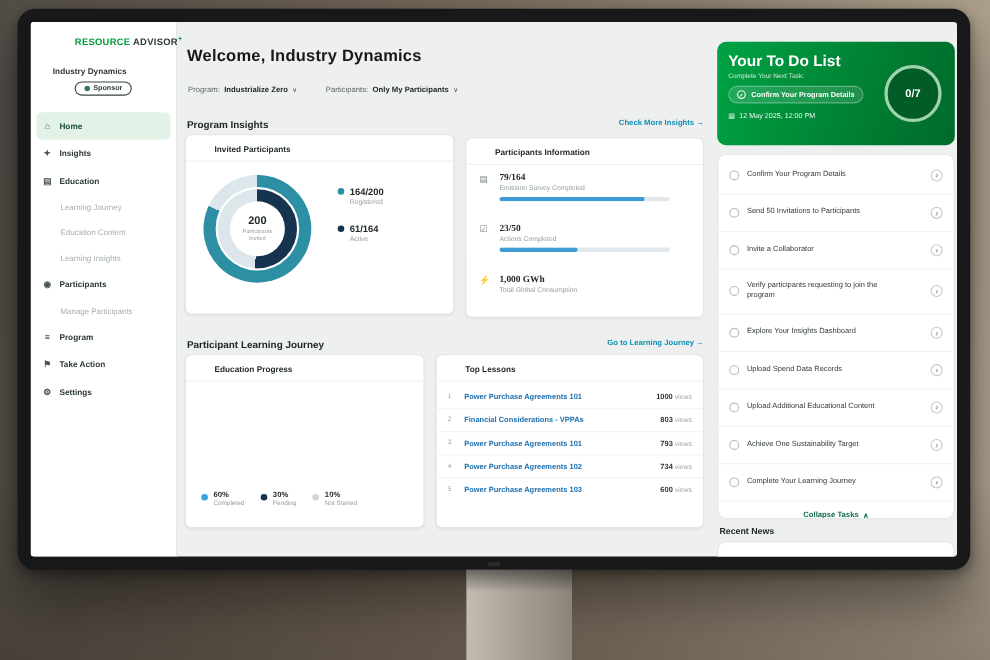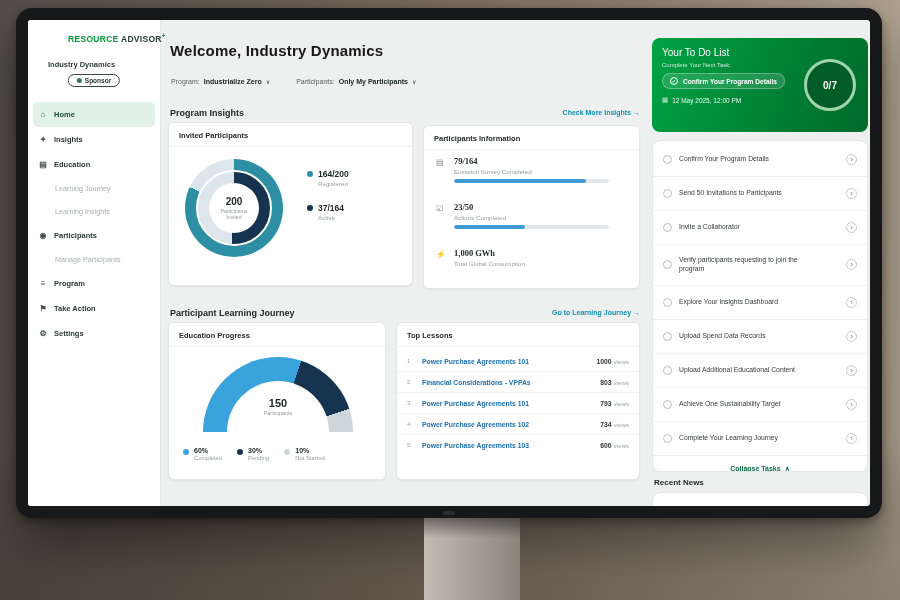--- a/index.html
+++ b/index.html
@@ -34,21 +34,21 @@
   .f-car{font-size:6px;color:#444;}
   .sec-head{position:absolute;font-size:9px;font-weight:700;color:#1c2522;}
   .sec-link{position:absolute;font-size:7px;font-weight:700;color:#0f8fb4;cursor:pointer;width:172px;text-align:right;}
   #sec1h{left:142px;top:88px;} #sec1l{left:440px;top:89px;}
   #sec2h{left:142px;top:288px;} #sec2l{left:440px;top:289px;}
   .card{position:absolute;background:#fff;border:1px solid #e2e6e4;border-radius:6px;box-shadow:0 1px 2px rgba(0,0,0,0.05);}
   #card-invited{left:140px;top:102px;width:245px;height:164px;}
   #card-info{left:395px;top:105px;width:217px;height:164px;}
   #card-edu{left:140px;top:302px;width:218px;height:158px;}
   #card-lessons{left:368px;top:302px;width:244px;height:158px;}
-  .card-h{padding:8px 10px 6px;font-size:7.5px;font-weight:700;color:#232b28;border-bottom:1px solid #eef1f0;}
+  .card-h{padding:8px 26px 6px;font-size:7.5px;font-weight:700;color:#232b28;border-bottom:1px solid #eef1f0;}
   
   .donut{position:absolute;left:16px;top:36px;width:98px;height:98px;}
   .d-outer{position:absolute;inset:0;border-radius:50%;}
   .d-inner{position:absolute;inset:11px;border-radius:50%;border:2px solid #fff;}
   .d-hole{position:absolute;inset:24px;background:#fff;border-radius:50%;display:flex;flex-direction:column;align-items:center;justify-content:center;gap:1px;text-align:center;}
   .d-val{font-size:10px;font-weight:700;color:#1d2724;}
   .d-lab{font-size:5.2px;color:#93a09c;line-height:1.25;width:42px;}
   .d-legend{position:absolute;left:138px;top:46px;display:flex;flex-direction:column;gap:16px;}
   .leg-item{display:flex;gap:5px;}
   .dot{width:6px;height:6px;border-radius:50%;margin-top:2px;flex:none;}
@@ -76,21 +76,21 @@
   
   .lesson-rows{position:absolute;top:28px;left:0;right:0;}
   .l-row{display:flex;align-items:center;padding:6.5px 10px;border-bottom:1px solid #f2f4f3;gap:8px;cursor:pointer;}
   .l-row:last-child{border-bottom:none;}
   .l-rank{font-size:6px;color:#9aa5a1;width:7px;flex:none;}
   .l-title{font-size:6.8px;color:#1d6fae;font-weight:600;flex:1;}
   .l-views{font-size:6.8px;color:#2e3734;white-space:nowrap;}
   .lv-suf{color:#9aa5a1;font-weight:400;font-size:6.2px;}
   
   #todo-card{position:absolute;left:624px;top:18px;width:216px;height:94px;border-radius:8px;background:linear-gradient(110deg,#00a344,#007a31 70%,#006a2a);padding:9px 10px;color:#fff;}
-  .todo-title{font-size:10px;font-weight:400;}
+  .todo-title{font-size:14px;font-weight:700;}
   .todo-sub{font-size:6px;color:#cdebd6;margin-top:4px;}
   .todo-chip{display:flex;align-items:center;gap:5px;margin-top:5px;background:rgba(255,255,255,0.13);border:1px solid rgba(255,255,255,0.3);border-radius:9px;padding:3px 7px;width:fit-content;max-width:145px;font-size:6.6px;font-weight:700;cursor:pointer;}
   .chip-check{width:8px;height:8px;border:1px solid #fff;border-radius:50%;display:flex;align-items:center;justify-content:center;font-size:4.5px;flex:none;}
   .todo-date{display:flex;align-items:center;gap:4px;margin-top:7px;font-size:6.5px;color:#eaf6ee;}
   .date-ic{font-size:6.5px;color:#cdebd6;}
   .todo-ring{position:absolute;right:12px;top:21px;width:52px;height:52px;border-radius:50%;background:#015c26;border:3px solid #9fd3ae;display:flex;align-items:center;justify-content:center;font-size:10px;font-weight:700;}
   #task-card{position:absolute;left:624px;top:120px;width:216px;height:332px;background:#fff;border:1px solid #e2e6e4;border-radius:8px;padding:2px 0;overflow:hidden;}
   .t-row{display:flex;align-items:center;gap:7px;padding:11px 10px;border-bottom:1px solid #eff1f0;cursor:pointer;}
   .t-check{width:9px;height:9px;border:1px solid #b4bebb;border-radius:50%;flex:none;}
   .t-label{font-size:6.8px;color:#333c39;line-height:1.3;max-width:124px;}
@@ -122,20 +122,23 @@
             <span>Insights</span>
           </div>
         <div class="nav-item">
             <span class="ni">▤</span>
             <span>Education</span>
           </div>
         <div class="nav-item sub">
             <span>Learning Journey</span>
           </div>
         <div class="nav-item sub">
+            <span>Education Content</span>
+          </div>
+        <div class="nav-item sub">
             <span>Learning Insights</span>
           </div>
         <div class="nav-item">
             <span class="ni">◉</span>
             <span>Participants</span>
           </div>
         <div class="nav-item sub">
             <span>Manage Participants</span>
           </div>
         <div class="nav-item">
@@ -184,21 +187,21 @@
         <div class="leg-item">
           <span class="dot" style="background-color: rgb(45, 143, 163);"></span>
           <div>
               <span class="leg-val">164/200</span>
               <span class="leg-lab">Registered</span>
             </div>
         </div>
         <div class="leg-item">
           <span class="dot" style="background-color: rgb(22, 52, 79);"></span>
           <div>
-              <span class="leg-val">37/164</span>
+              <span class="leg-val">61/164</span>
               <span class="leg-lab">Active</span>
             </div>
         </div>
       </div>
     </section>
 
     <section class="card" id="card-info">
       <div class="card-h">Participants Information</div>
       <div class="info-row" id="ir0">
         <span class="ir-ic">▤</span>
@@ -227,28 +230,20 @@
           <div class="ir-lab">Total Global Consumption</div>
         </div>
       </div>
     </section>
 
     <div class="sec-head" id="sec2h">Participant Learning Journey</div>
     <div class="sec-link" id="sec2l"><span>Go to Learning Journey</span> <span>→</span></div>
 
     <section class="card" id="card-edu">
       <div class="card-h">Education Progress</div>
-      <div class="gauge">
-        <div class="g-circle" style="background: conic-gradient(from 270deg, rgb(58, 163, 220) 0deg, rgb(58, 163, 220) 108deg, rgb(22, 52, 79) 108deg, rgb(22, 52, 79) 162deg, rgb(204, 214, 219) 162deg, rgb(204, 214, 219) 180deg, transparent 180deg, transparent 360deg);"></div>
-        <div class="g-hole"></div>
-        <div class="g-center">
-          <span class="g-val">150</span>
-          <span class="g-lab">Participants</span>
-        </div>
-      </div>
       <div class="g-legend">
         <div class="leg-item">
           <span class="dot" style="background-color: rgb(58, 163, 220);"></span>
           <div>
               <span class="gl-val">60%</span>
               <span class="gl-lab">Completed</span>
             </div>
         </div>
         <div class="leg-item">
           <span class="dot" style="background-color: rgb(22, 52, 79);"></span>

